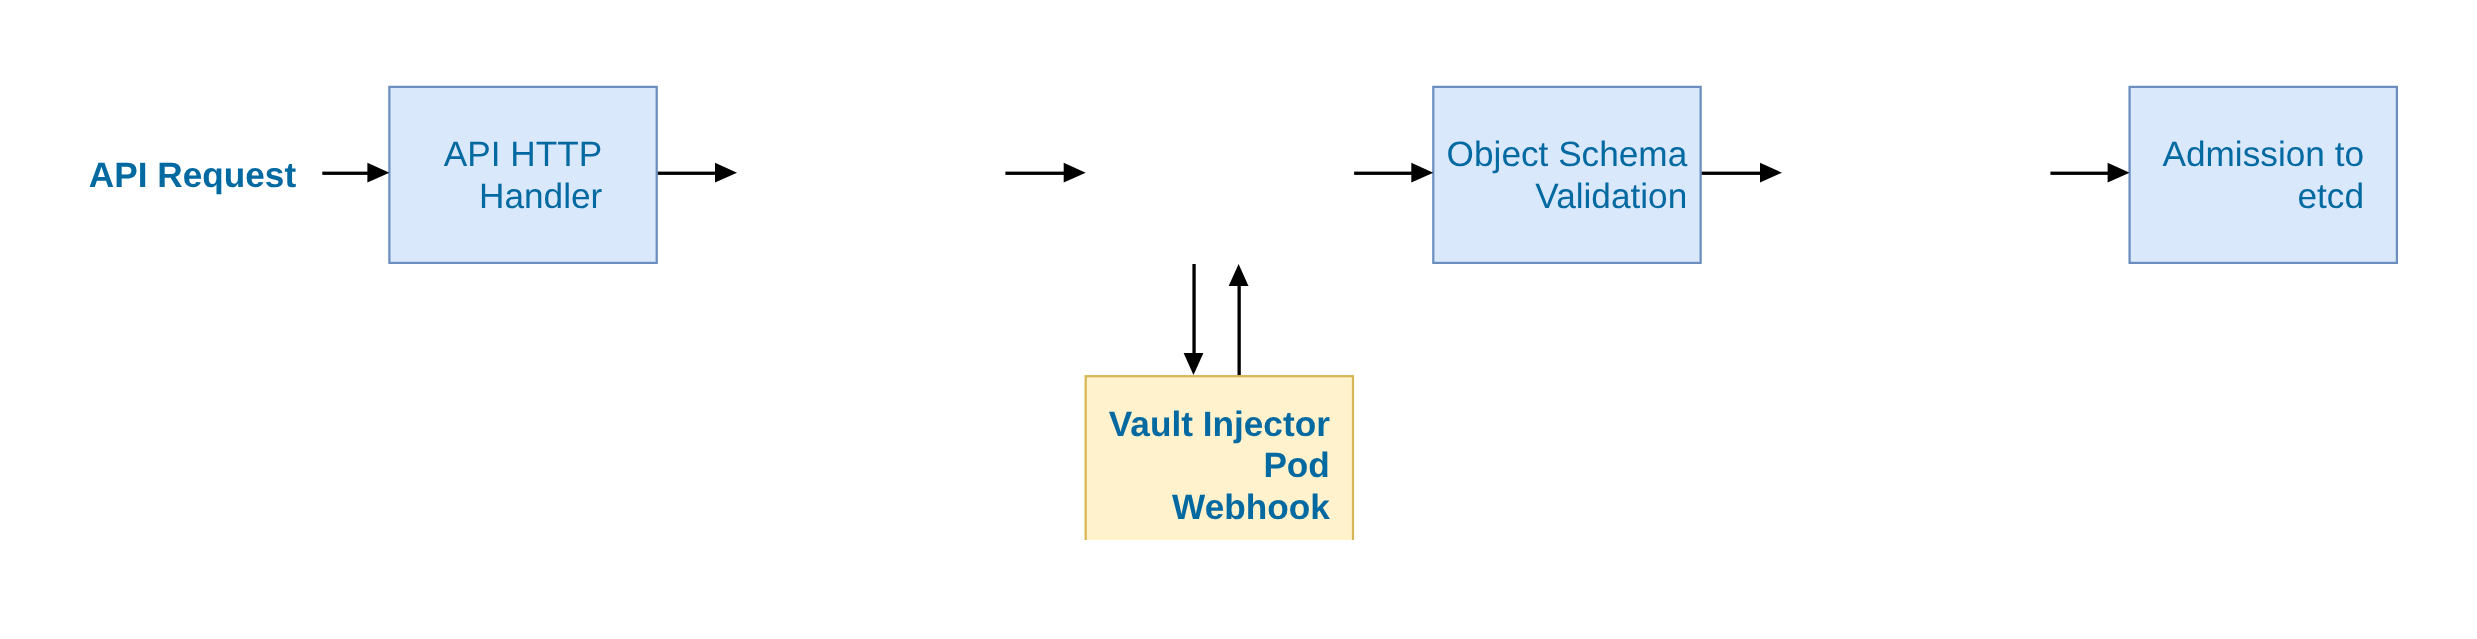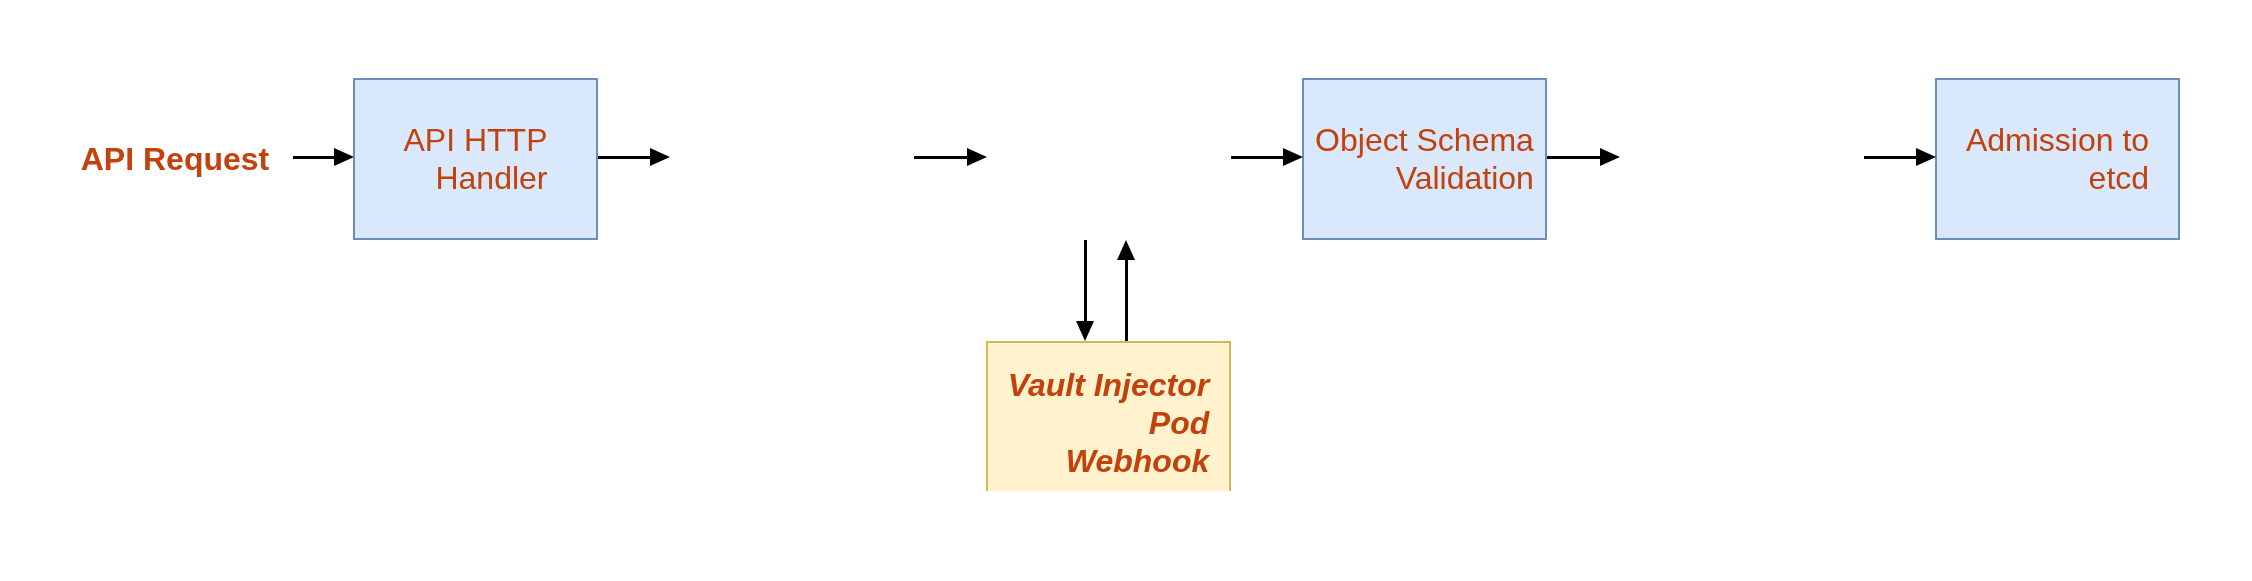--- a/index.html
+++ b/index.html
@@ -3,21 +3,21 @@
 <meta charset="utf-8">
 <style>
   html, body { margin: 0; padding: 0; background: #ffffff; }
   .canvas {
     position: relative;
     width: 2252px;
     height: 491px;
     background: #ffffff;
     font-family: "Liberation Sans", sans-serif;
     overflow: hidden;
-    color: #c2410c;
+    color: #0369a1;
   }
   .node {
     position: absolute;
     top: 78px;
     width: 245px;
     height: 162px;
     background: #dae8fc;
     border: 2.5px solid #6c8ebf;
     box-sizing: border-box;
     display: flex;
@@ -27,21 +27,20 @@
     font-size: 32px;
     line-height: 38px;
     white-space: pre-line;
   }
   .node.webhook {
     top: 341px;
     height: 163px;
     background: #fff2cc;
     border-color: #d6b656;
     font-weight: bold;
-    font-style: italic;
   }
   .start-label {
     position: absolute;
     left: 40px;
     top: 78px;
     width: 270px;
     height: 162px;
     display: flex;
     align-items: center;
     justify-content: center;

